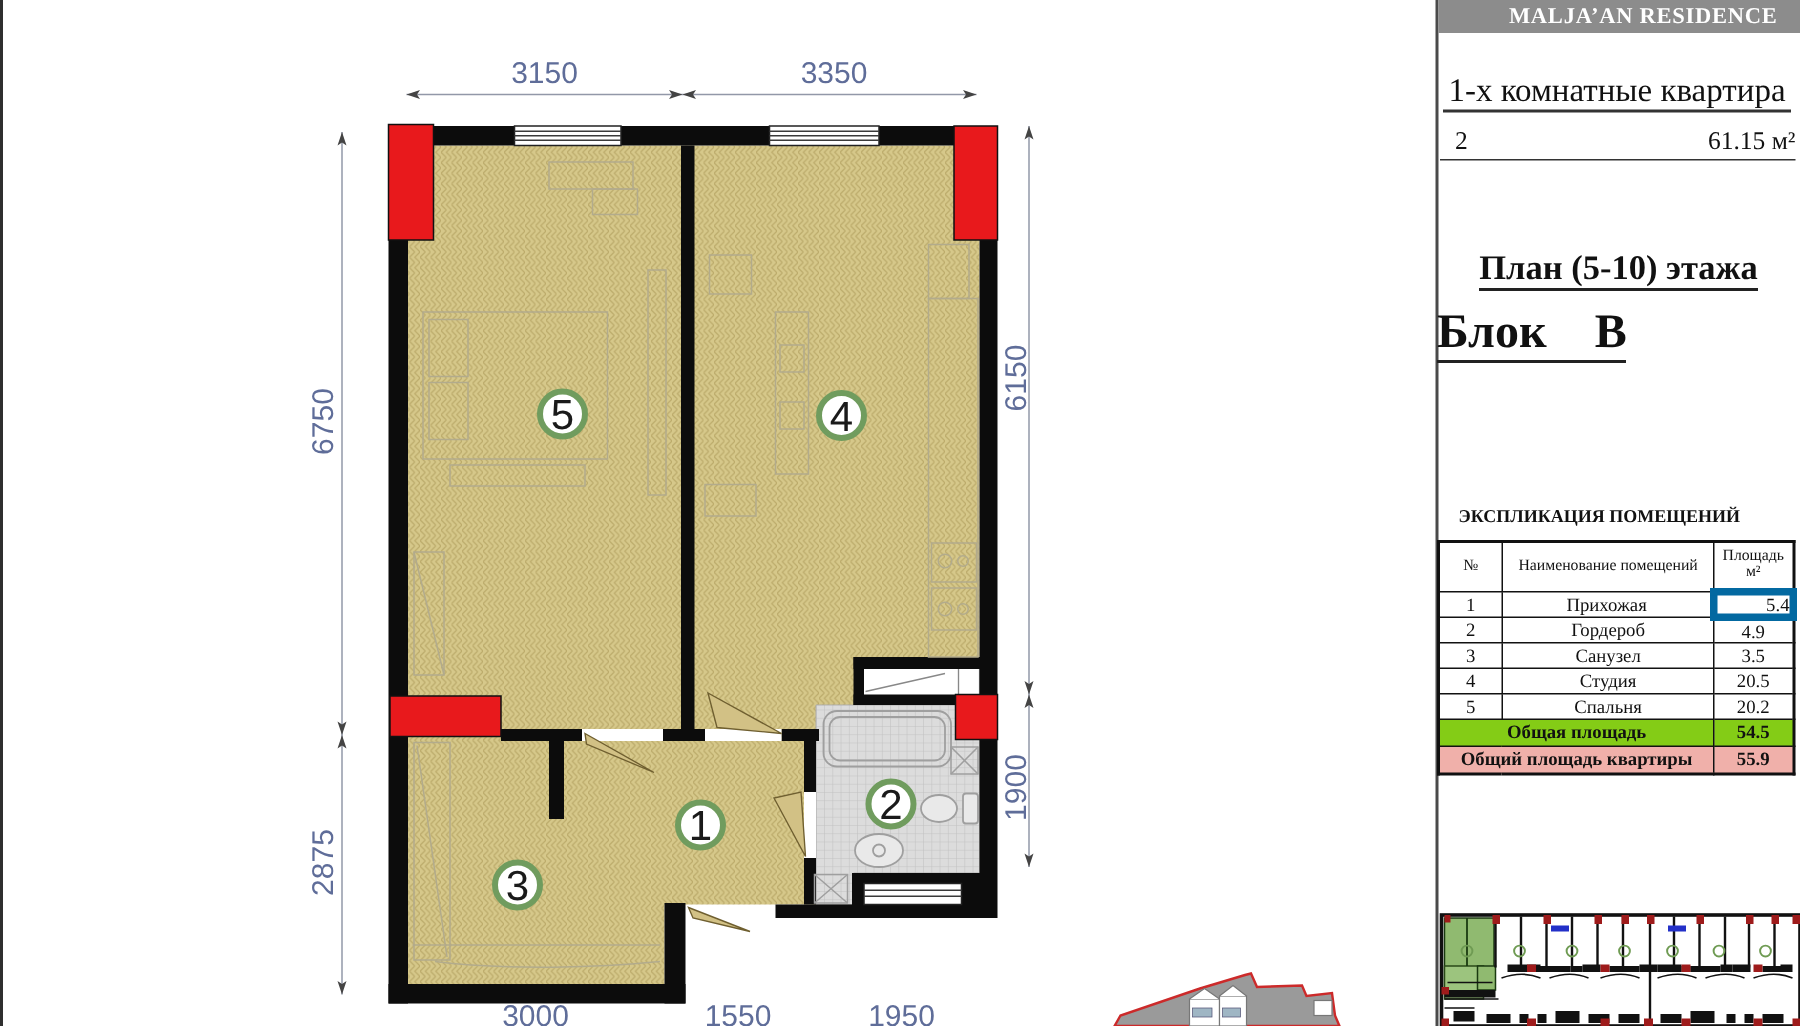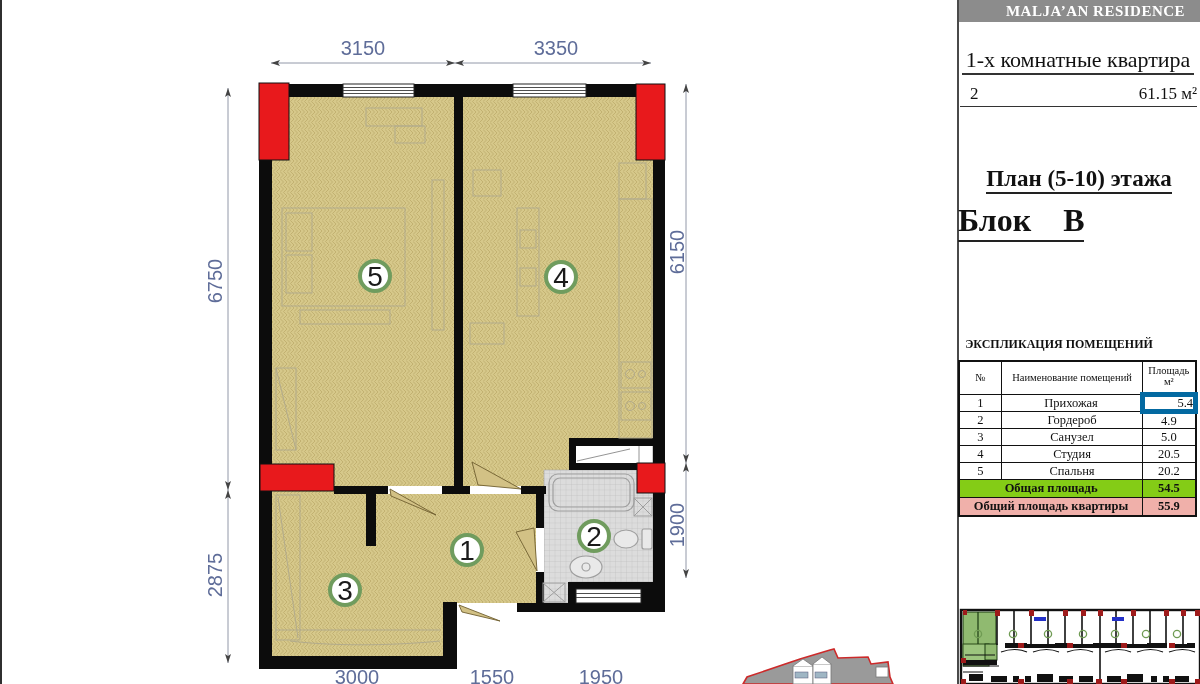--- a/index.html
+++ b/index.html
@@ -262,21 +262,21 @@
 <div class="abs serif" style="left:962px;top:47px;width:232px;border-bottom:2px solid #333;text-align:center;font-size:22px;color:#111;">1-х комнатные квартира</div>
 
 <div class="abs serif" style="left:960px;top:84px;width:237px;border-bottom:1.5px solid #333;font-size:17px;color:#111;padding-bottom:2px;">
 <span style="padding-left:10px;">2</span><span style="float:right;">61.15 м²</span>
 </div>
 
 <div class="abs serif" style="left:958px;top:166px;width:242px;text-align:center;font-size:23px;font-weight:bold;color:#111;"><span style="border-bottom:2px solid #222;padding-bottom:1px;">План (5-10) этажа</span></div>
 
 <div class="abs serif" style="left:958px;top:202px;width:276px;font-size:32px;font-weight:bold;color:#111;"><span style="border-bottom:2px solid #222;padding-bottom:2px;">Блок&nbsp;&nbsp;&nbsp;&nbsp;B</span></div>
 
-<div class="abs serif" style="left:958px;top:337px;width:202px;text-align:center;font-size:12px;font-weight:bold;color:#111;">ЭКСПЛИКАЦИЯ ПОМЕЩЕНИЙ</div>
+<div class="abs serif" style="left:958px;top:337px;width:202px;text-align:right;font-size:12px;font-weight:bold;color:#111;">ЭКСПЛИКАЦИЯ ПОМЕЩЕНИЙ</div>
 
 <table class="serif abs" style="left:958px;top:360px;width:240px;border-collapse:collapse;border:2px solid #111;font-size:12.5px;line-height:1;color:#111;text-align:center;" cellspacing="0">
 <tbody>
       <tr style="height:33px;font-size:10.5px;">
   <td style="border:1px solid #111;width:43px;padding:0;">№</td>
   <td style="border:1px solid #111;width:145px;padding:0;">Наименование помещений</td>
   <td style="border:1px solid #111;width:52px;padding:0;">Площадь<br>м²</td>
 </tr>
 <tr style="height:17px;">
         <td style="border:1px solid #111;padding:0;">1</td>
@@ -284,21 +284,21 @@
         <td style="border:5px solid #0369a1;padding:0;text-align:right;">5.4</td>
       </tr>
 <tr style="height:17px;">
         <td style="border:1px solid #111;padding:0;">2</td>
         <td style="border:1px solid #111;padding:0;">Гордероб</td>
         <td style="border:1px solid #111;padding:0;">4.9</td>
       </tr>
 <tr style="height:17px;">
         <td style="border:1px solid #111;padding:0;">3</td>
         <td style="border:1px solid #111;padding:0;">Санузел</td>
-        <td style="border:1px solid #111;padding:0;">5.0</td>
+        <td style="border:1px solid #111;padding:0;">3.5</td>
       </tr>
 <tr style="height:17px;">
         <td style="border:1px solid #111;padding:0;">4</td>
         <td style="border:1px solid #111;padding:0;">Студия</td>
         <td style="border:1px solid #111;padding:0;">20.5</td>
       </tr>
 <tr style="height:17px;">
         <td style="border:1px solid #111;padding:0;">5</td>
         <td style="border:1px solid #111;padding:0;">Спальня</td>
         <td style="border:1px solid #111;padding:0;">20.2</td>

